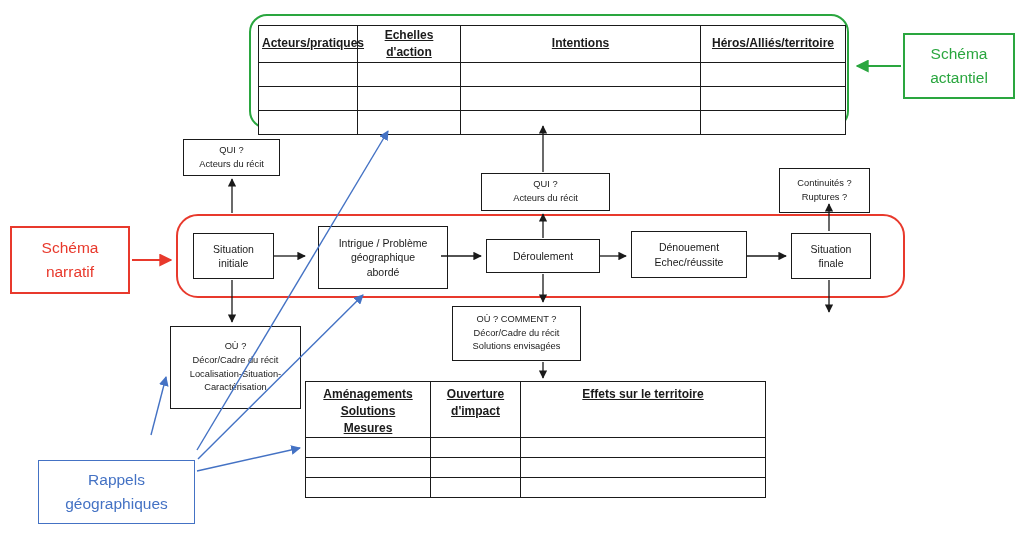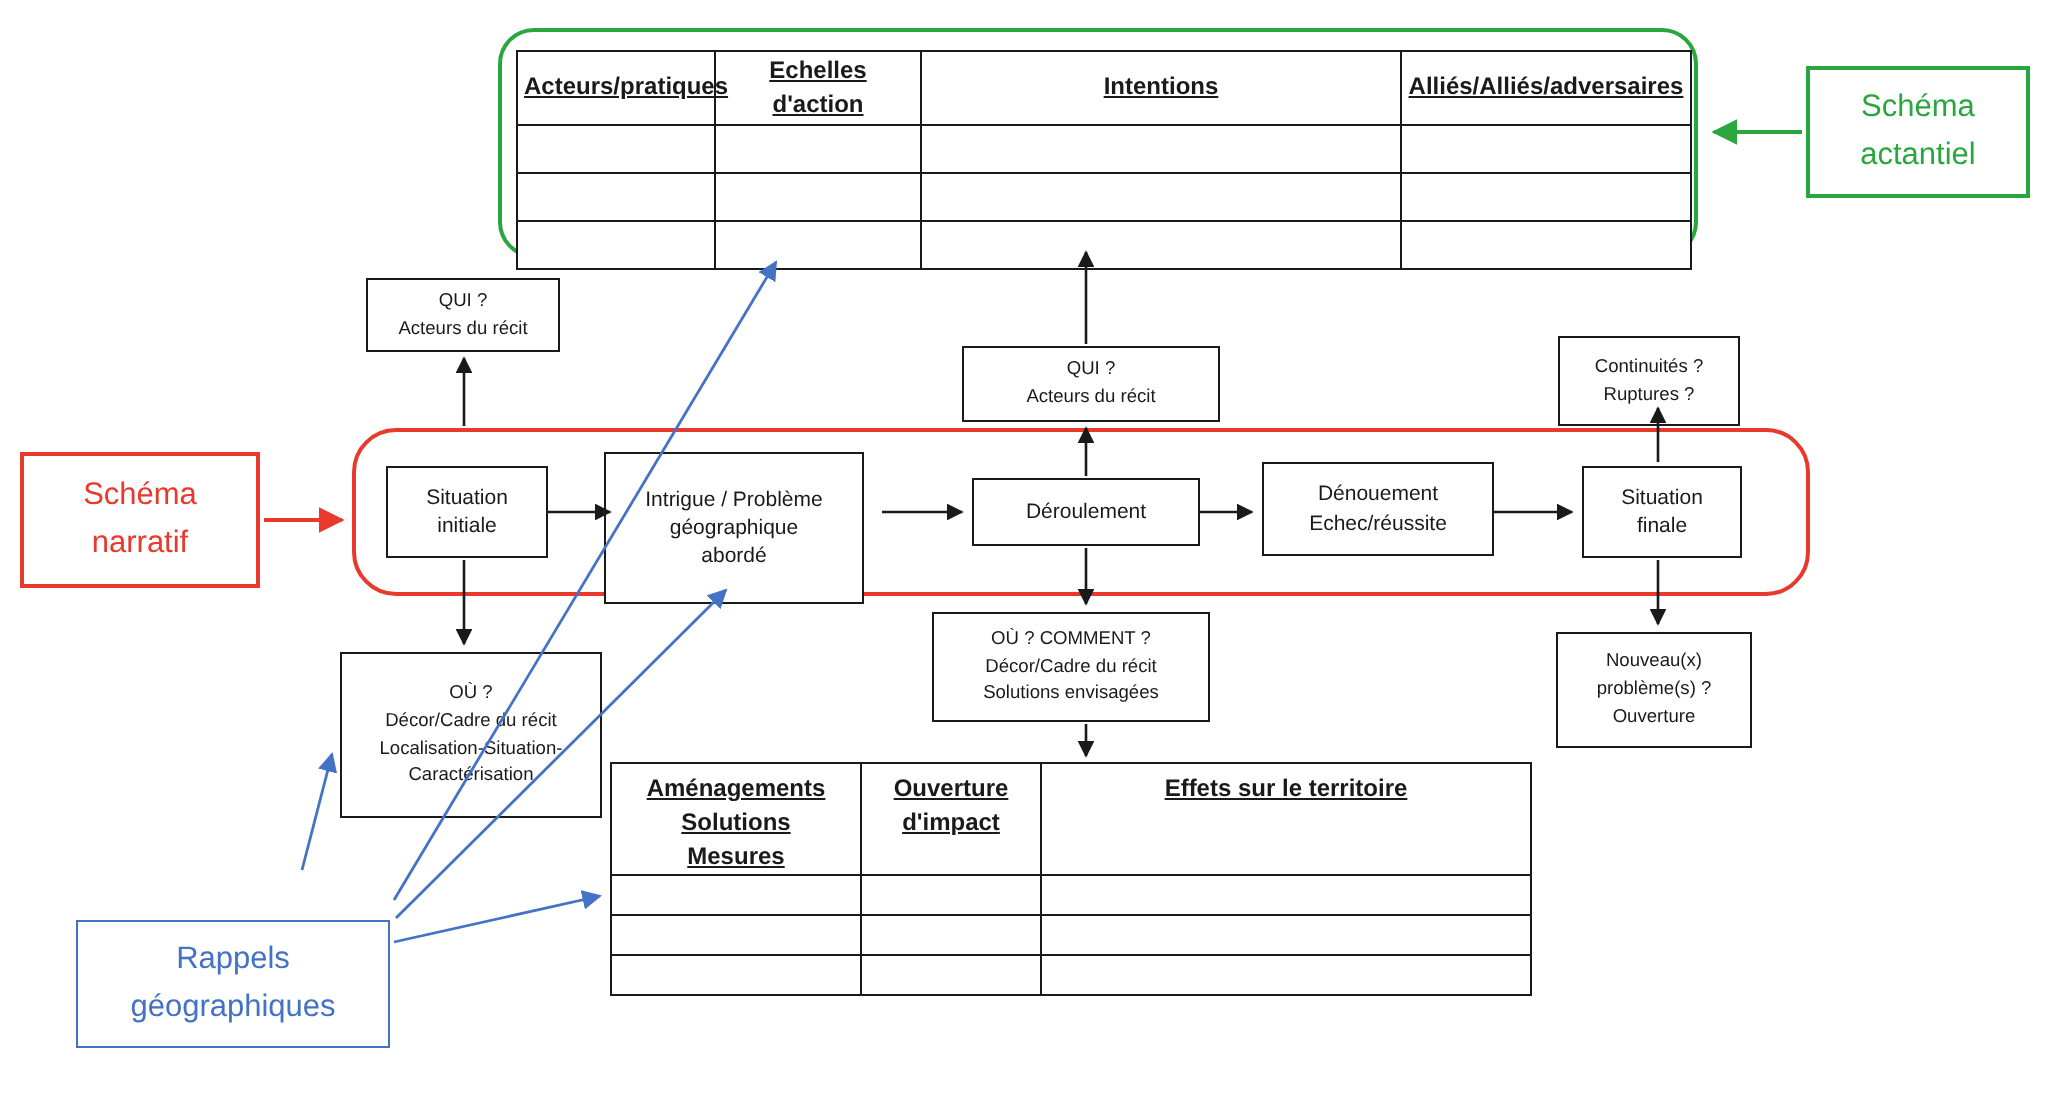--- a/index.html
+++ b/index.html
@@ -99,21 +99,21 @@
         <col style="width:99px">
         <col style="width:103px">
         <col style="width:240px">
         <col style="width:145px">
       </colgroup>
     <thead>
       <tr>
         <th>Acteurs/pratiques</th>
         <th>Echelles d'action</th>
         <th>Intentions</th>
-        <th>Alliés/Alliés/adversaires</th>
+        <th>Héros/Alliés/territoire</th>
       </tr>
     </thead>
     <tbody>
       <tr>
           <td></td>
           <td></td>
           <td></td>
           <td></td>
         </tr>
       <tr>
@@ -133,43 +133,40 @@
 
   <div class="legend green" style="left:903px;top:33px;width:112px;height:66px">Schéma
 actantiel</div>
   <div class="legend red" style="left:10px;top:226px;width:120px;height:68px">Schéma
 narratif</div>
   <div class="legend blue" style="left:38px;top:460px;width:157px;height:64px">Rappels
 géographiques</div>
 
   <div class="nbox f10" style="left:193px;top:233px;width:81px;height:46px">Situation
 initiale</div>
-  <div class="nbox f10" style="left:302px;top:226px;width:130px;height:76px">Intrigue / Problème
+  <div class="nbox f10" style="left:318px;top:226px;width:130px;height:63px">Intrigue / Problème
 géographique
 abordé</div>
   <div class="nbox f10" style="left:631px;top:231px;width:116px;height:47px">Dénouement
 Echec/réussite</div>
   <div class="nbox f10" style="left:486px;top:239px;width:114px;height:34px">Déroulement</div>
   <div class="nbox f10" style="left:791px;top:233px;width:80px;height:46px">Situation
 finale</div>
 
   <div class="nbox f9" style="left:183px;top:139px;width:97px;height:37px">QUI ?
 Acteurs du récit</div>
   <div class="nbox f9" style="left:481px;top:173px;width:129px;height:38px">QUI ?
 Acteurs du récit</div>
   <div class="nbox f9" style="left:779px;top:168px;width:91px;height:45px">Continuités ?
 Ruptures ?</div>
-  <div class="nbox f9" style="left:778px;top:316px;width:98px;height:58px">Nouveau(x)
-problème(s) ?
-Ouverture</div>
   <div class="nbox f9" style="left:170px;top:326px;width:131px;height:83px">OÙ ?
 Décor/Cadre du récit
 Localisation-Situation-
 Caractérisation</div>
-  <div class="nbox f9" style="left:466px;top:306px;width:139px;height:55px">OÙ ? COMMENT ?
+  <div class="nbox f9" style="left:452px;top:306px;width:129px;height:55px">OÙ ? COMMENT ?
 Décor/Cadre du récit
 Solutions envisagées</div>
 
   <table class="grid territory">
     <colgroup>
         <col style="width:125px">
         <col style="width:90px">
         <col style="width:245px">
       </colgroup>
     <thead>

